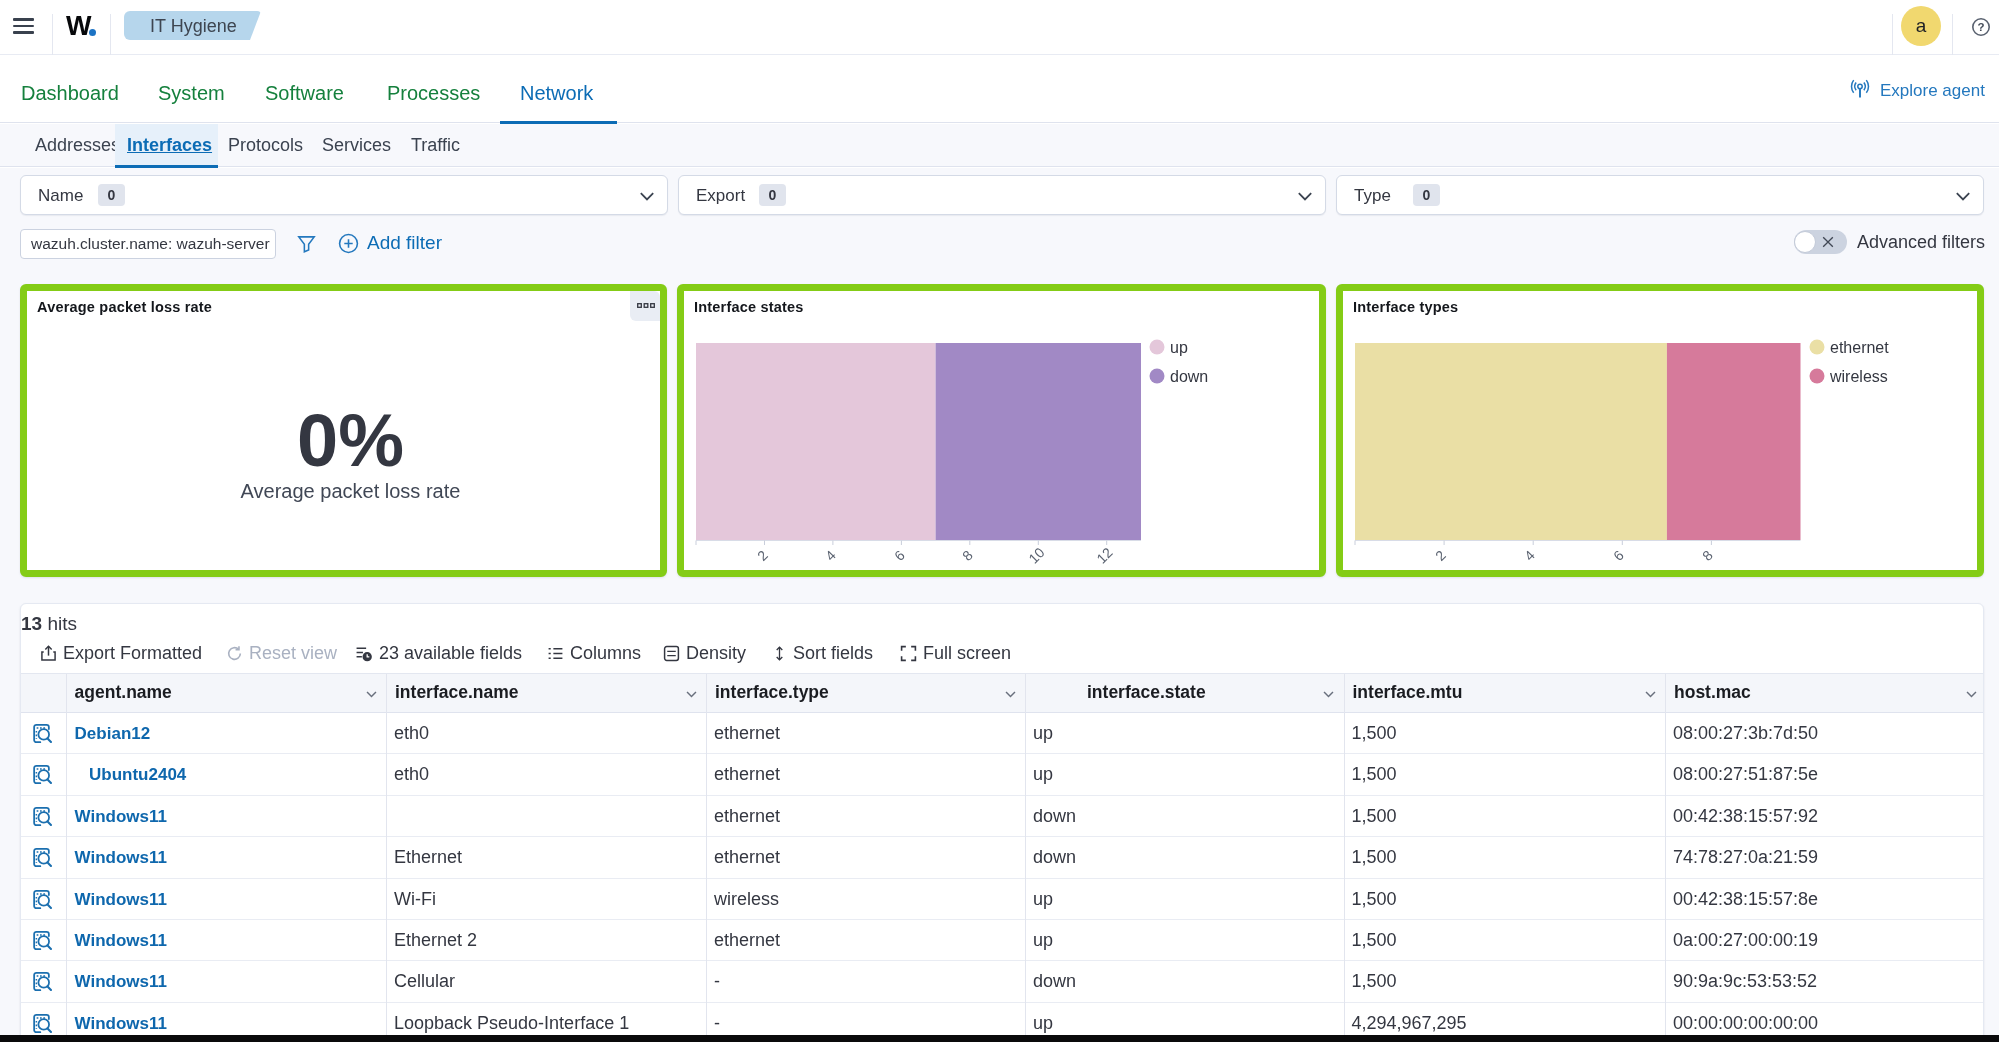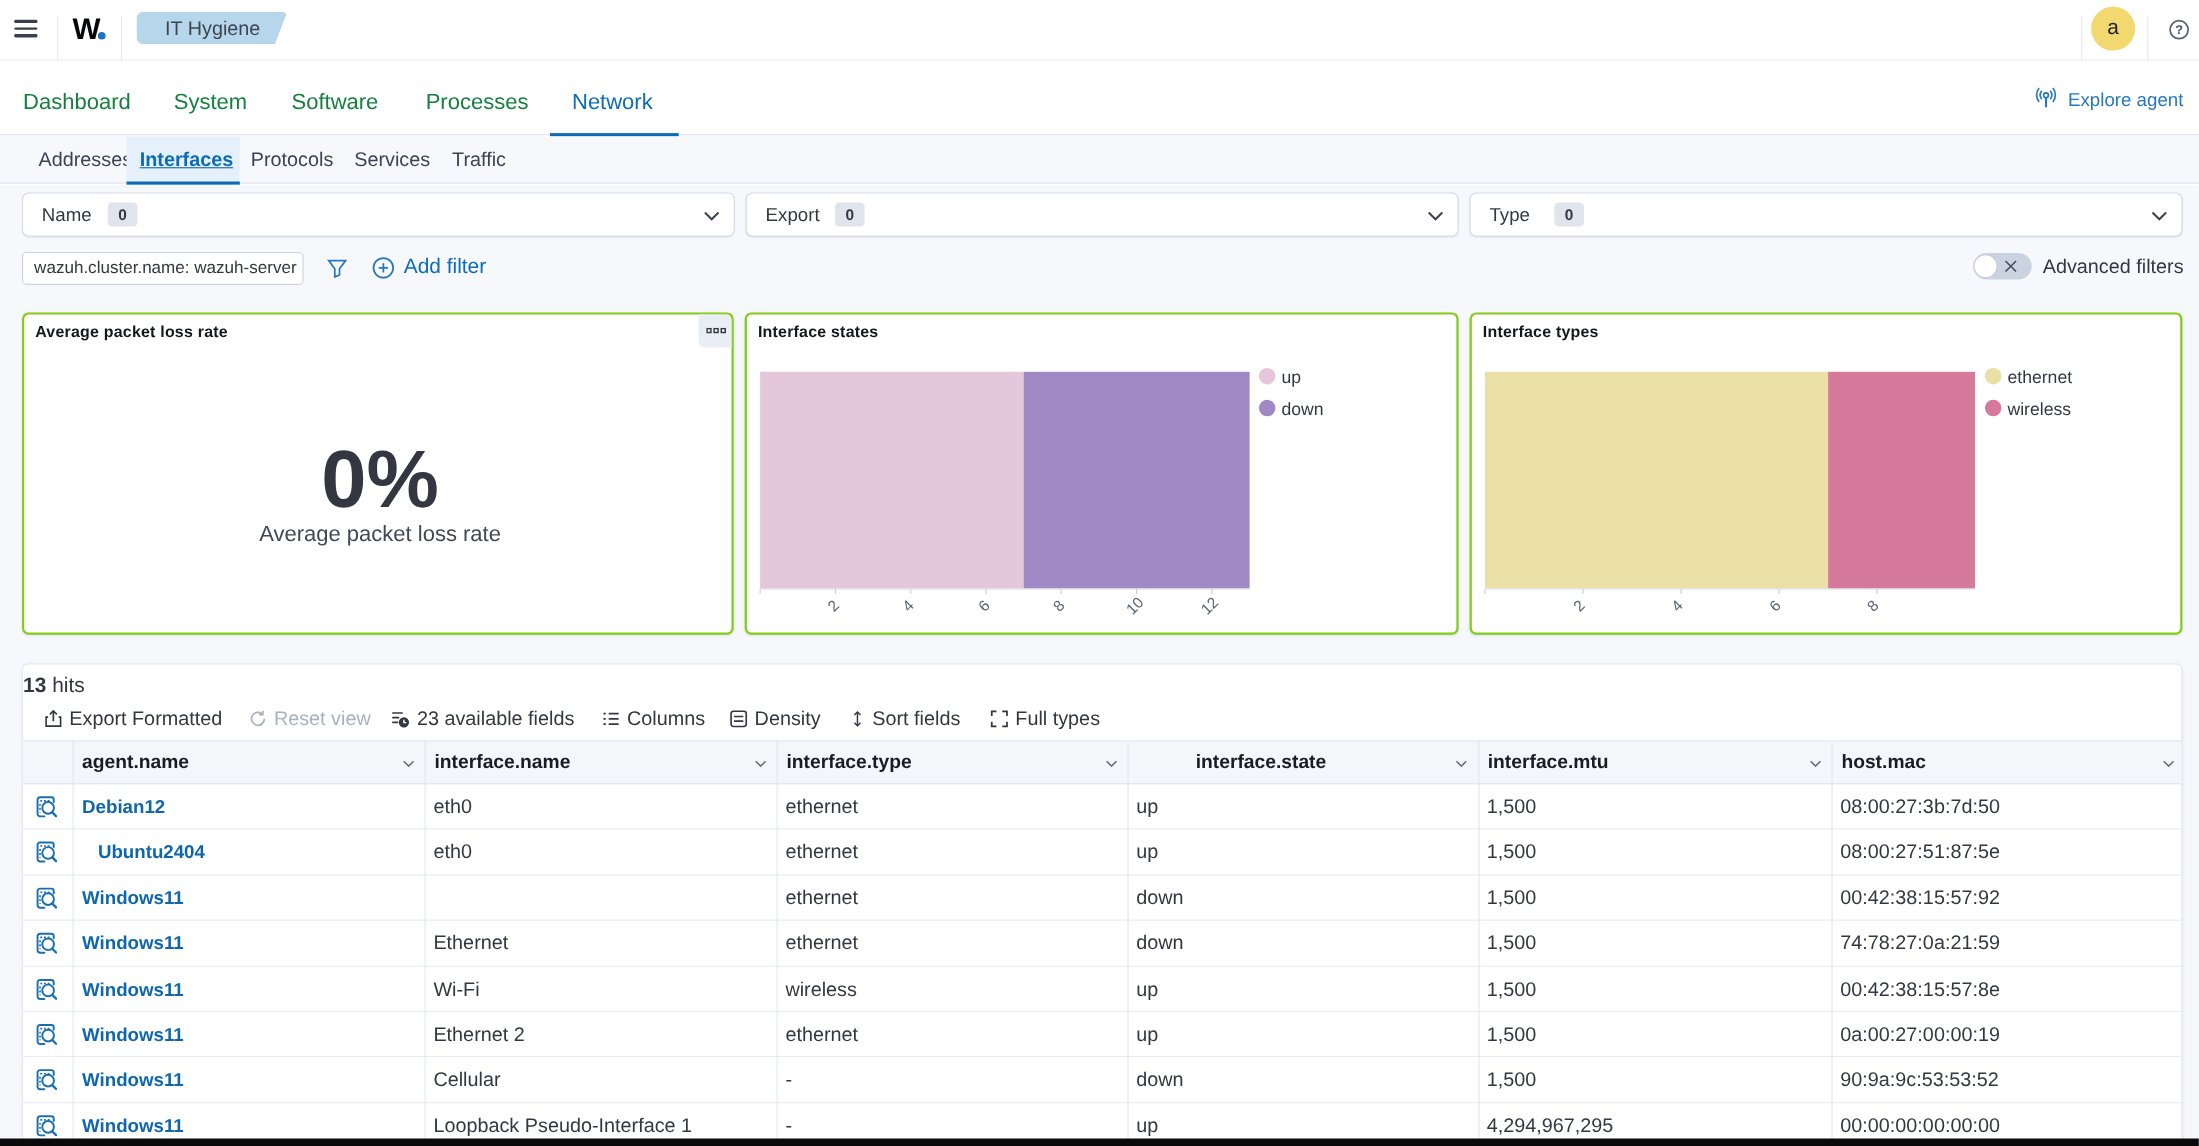--- a/index.html
+++ b/index.html
@@ -34,21 +34,21 @@
 .ddl .badge { position:absolute; top:8px; height:22px; min-width:27px; background:#e0e4ed; border-radius:4px; text-align:center; line-height:22px; font-size:14px; font-weight:bold; color:#343741; }
 .chev { position:absolute; }
 
 #fpill { position:absolute; left:20px; top:61px; width:256px; height:30px; background:#fff; border:1px solid #cbd2e0; border-radius:4px; }
 #fpill span { position:absolute; left:10px; top:5px; font-size:15.5px; color:#343741; }
 #addfilter { position:absolute; left:367px; top:64px; font-size:19px; color:#0c6cb5; }
 #togglewrap { position:absolute; left:1794px; top:62px; width:53px; height:24px; background:#ccd3e0; border-radius:12px; }
 #togglewrap .thumb { position:absolute; left:0px; top:1px; width:22px; height:22px; background:#fff; border:1px solid #c3cad8; border-radius:50%; }
 #advtext { position:absolute; left:1857px; top:64px; font-size:18px; color:#343741; }
 
-.panel { position:absolute; top:116px; height:293px; background:#fff; border:2px solid #84cc16; border-radius:6px; box-shadow:0 1px 2px rgba(152,162,179,.25);padding-left:48px; }
+.panel { position:absolute; top:116px; height:293px; background:#fff; border:7px solid #84cc16; border-radius:6px; box-shadow:0 1px 2px rgba(152,162,179,.25);padding-left:48px; }
 .ptitle { position:absolute; left:10px; top:8px; font-size:14.5px; font-weight:bold; color:#14171c; letter-spacing:.2px; }
 #p1 { left:20px; width:647px; }
 #p2 { left:677px; width:649px; }
 #p3 { left:1336px; width:648px; }
 #dots3 { position:absolute; right:0px; top:0px; width:30px; height:30px; background:#e9edf4; border-radius:0 6px 0 6px; }
 #metric0 { position:absolute; left:0; top:113px; width:647px; text-align:center; font-size:74px; font-weight:bold; color:#343741; line-height:74px; }
 #metricsub { position:absolute; left:0; top:189px; width:647px; text-align:center; font-size:20px; color:#404755; }
 
 #tcard { position:absolute; left:20px; top:435px; width:1964px; height:440px; background:#fff; border:1px solid #e5e9f2; border-radius:6px 6px 0 0; box-shadow:0 1px 2px rgba(152,162,179,.25); }
 #hits { position:absolute; left:0; top:9px; width:1964px; text-align:left; font-size:19px; color:#343741; }
@@ -251,21 +251,21 @@
             <rect x="1.5" y="1.5" width="13" height="13" rx="2"></rect>
             <path d="M4 6 h8 M4 10 h8"></path>
           </svg><span style="margin-left:6px;">Density</span></span>
 <span class="titem" style="left:733px;"><svg width="15" height="17" viewBox="0 0 16 16" fill="none" stroke="#343741" stroke-width="1.4">
             <path d="M8 1.5 v13"></path>
             <path d="M5 4.3 L8 1.3 L11 4.3"></path>
             <path d="M5 11.7 L8 14.7 L11 11.7"></path>
           </svg><span style="margin-left:6px;">Sort fields</span></span>
 <span class="titem" style="left:861px;"><svg width="17" height="17" viewBox="0 0 16 16" fill="none" stroke="#343741" stroke-width="1.5">
             <path d="M5.5 1.5 h-4 v4 M10.5 1.5 h4 v4 M5.5 14.5 h-4 v-4 M10.5 14.5 h4 v-4"></path>
-          </svg><span style="margin-left:6px;">Full types</span></span>
+          </svg><span style="margin-left:6px;">Full screen</span></span>
       </div>
     <div id="dtable">
         <div class="trow" id="thead">
 <span class="th" style="left:53.6px;">agent.name</span>
 <span class="th" style="left:374px;">interface.name</span>
 <span class="th" style="left:694px;">interface.type</span>
 <span class="th" style="left:1066px;">interface.state</span>
 <span class="th" style="left:1331.5px;">interface.mtu</span>
 <span class="th" style="left:1653px;">host.mac</span>
 <div class="cdiv" style="left:44.6px;"></div>

